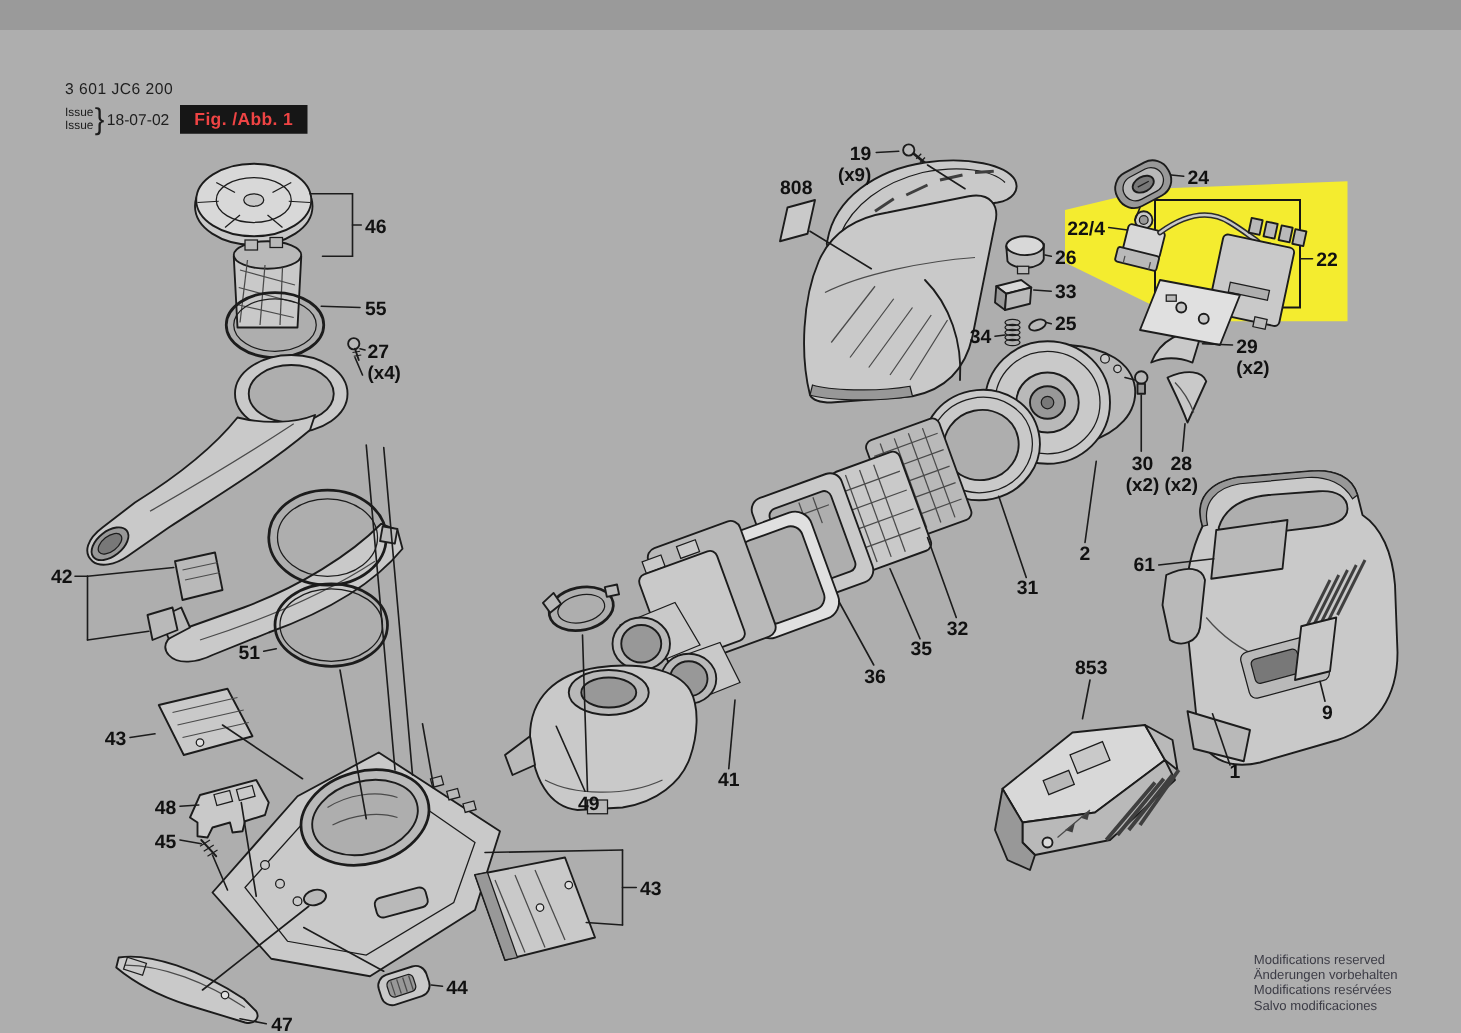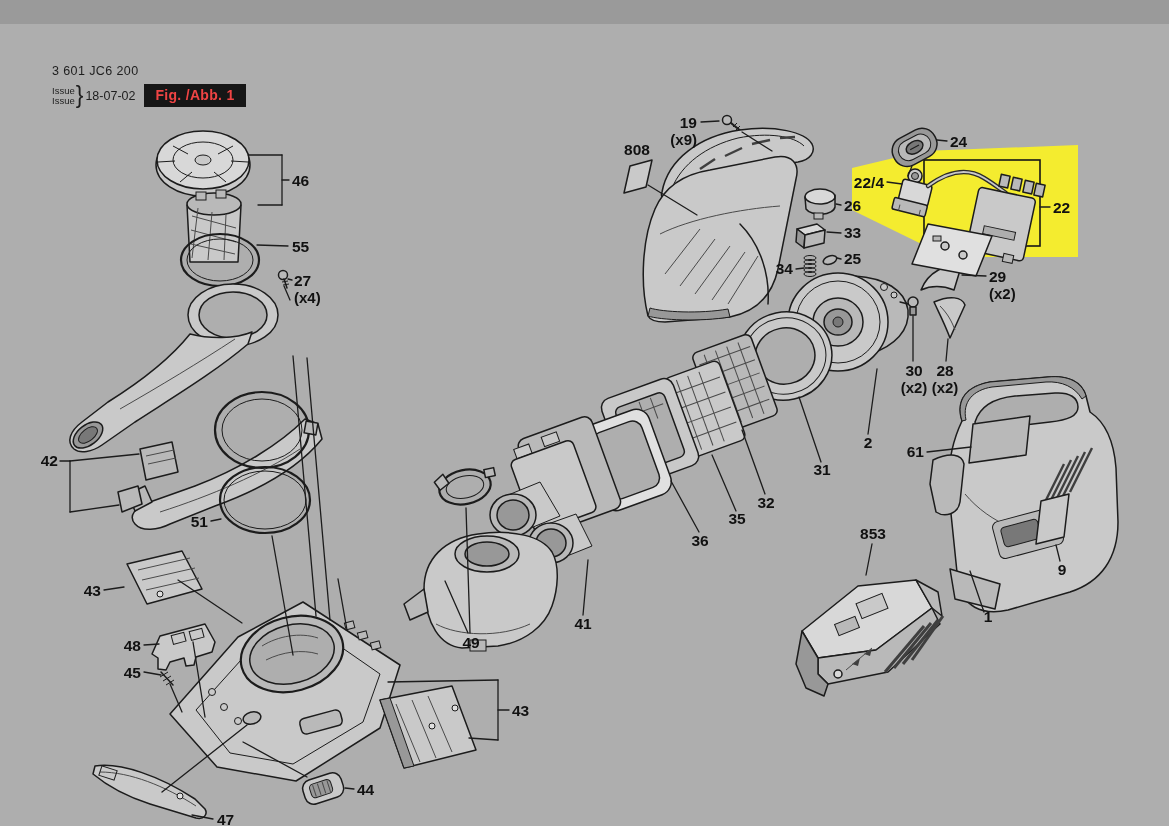--- a/index.html
+++ b/index.html
@@ -43,20 +43,26 @@
       <div class="issue-stack">
         <span>Issue</span>
         <span>Issue</span>
       </div>
       <span class="brace">}</span>
       <span class="issue-date">18-07-02</span>
       <span class="fig-badge">Fig. /Abb. 1</span>
     </div>
   </div>
 
+  <div class="footer-notes" id="footer-notes">
+      <div>Modifications reserved</div>
+      <div>Änderungen vorbehalten</div>
+      <div>Modifications resérvées</div>
+      <div>Salvo modificaciones</div>
+    </div>
 
   <svg id="diagram-svg" width="1169" height="826" viewBox="0 0 1169 826">
 
     <polygon points="852,144 923,127 1078,121 1078,233 948,233 852,186" fill="#f4ec2f"></polygon>
 
     <g>
       <ellipse class="s lg" cx="203" cy="141" rx="47" ry="31"></ellipse>
       <ellipse class="s xg" cx="203" cy="136" rx="46" ry="29"></ellipse>
       <ellipse class="thin nf" cx="203" cy="136" rx="30" ry="18" stroke="#1c1c1c"></ellipse>
       <ellipse class="thin lg" cx="203" cy="136" rx="8" ry="5"></ellipse>

